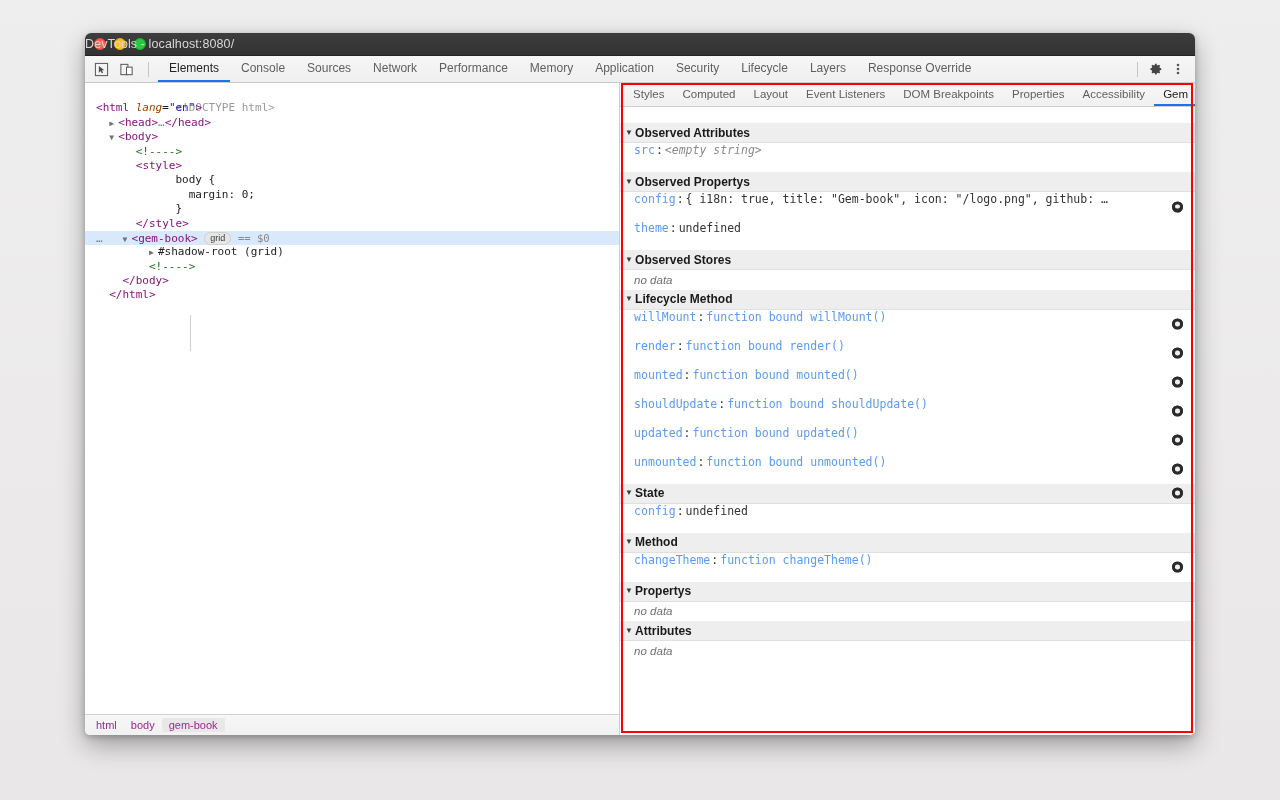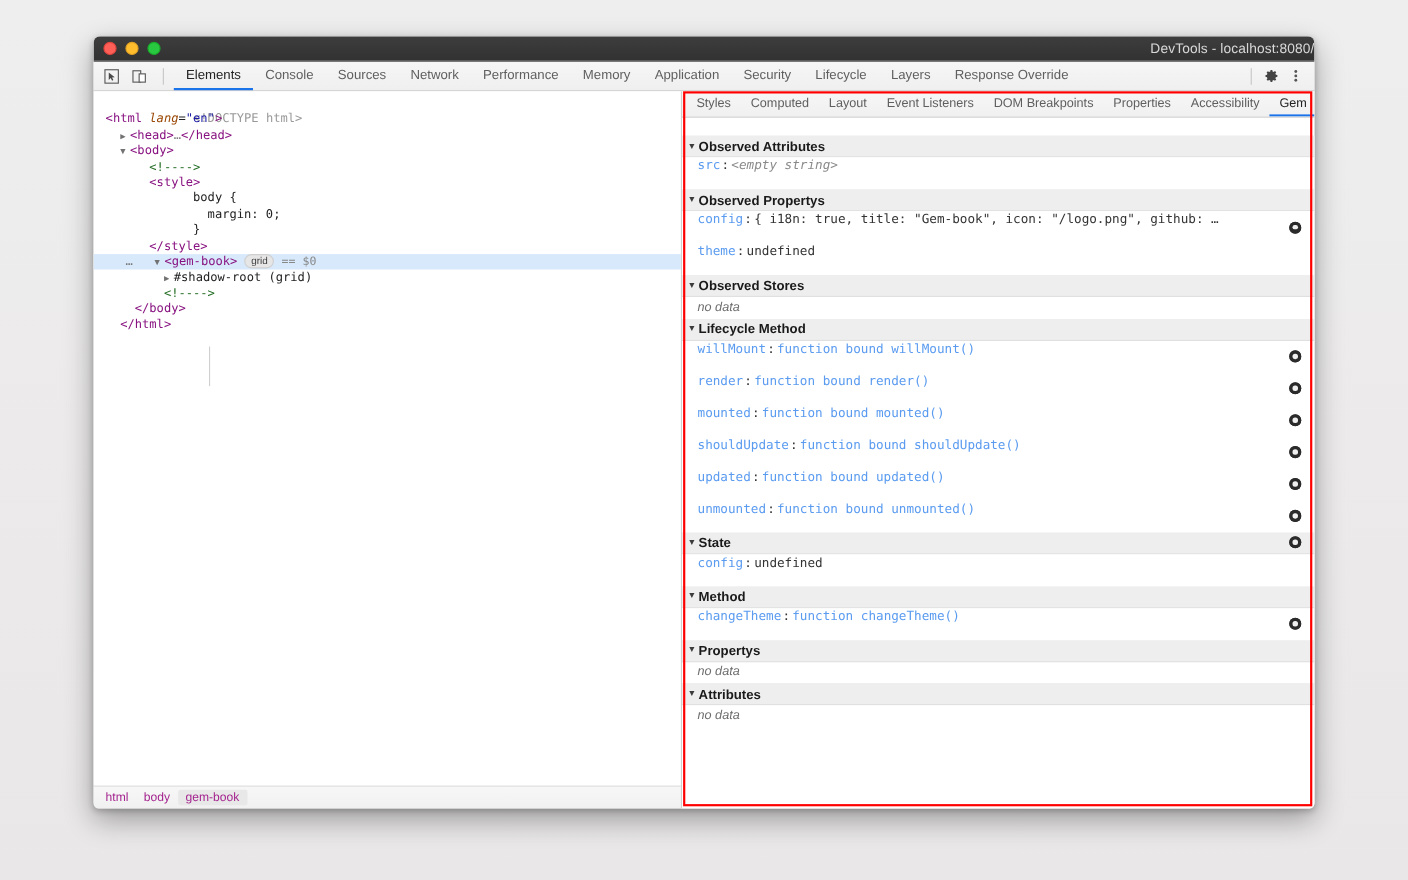--- a/index.html
+++ b/index.html
@@ -43,21 +43,21 @@
   .traffic {
     display: flex; gap: 8px;
     margin-left: 9px;
   }
   .dot { width: 12px; height: 12px; border-radius: 50%; }
   .dot.red    { background: #ff5f57; border: .5px solid #e0443e; }
   .dot.yellow { background: #ffbd2e; border: .5px solid #dea123; }
   .dot.green  { background: #28c840; border: .5px solid #1aab29; }
   .win-title {
     position: absolute; left: 0; right: 0;
-    text-align: right;
+    text-align: left;
     font-size: 12.5px;
     color: #d8d8d8;
     letter-spacing: .1px;
     pointer-events: none;
   }
 
   
   .toolbar {
     height: 27px;
     background: linear-gradient(180deg,#f6f6f6 0%,#efefef 100%);
@@ -109,21 +109,21 @@
     font-size: 11px;
     line-height: 14.4px;
     padding: 4px 0 0 0;
     overflow: hidden;
     position: relative;
     color: #222;
   }
   .dom-line { white-space: pre; padding-left: 11px; height: 14.4px; }
   .dom-line.sel {
     background: #d7e9fb;
-    padding-left: 18px;
+    padding-left: 0;
   }
   .dom-line.sel .selpad { padding-left: 11px; display: inline-block; }
   .tag    { color: #881280; }
   .attr   { color: #994500; font-style: italic; }
   .val    { color: #1a1aa6; }
   .punc   { color: #881280; }
   .comment{ color: #236e25; }
   .doctype{ color: #999; }
   .plain  { color: #222; }
   .dim    { color: #808080; }

